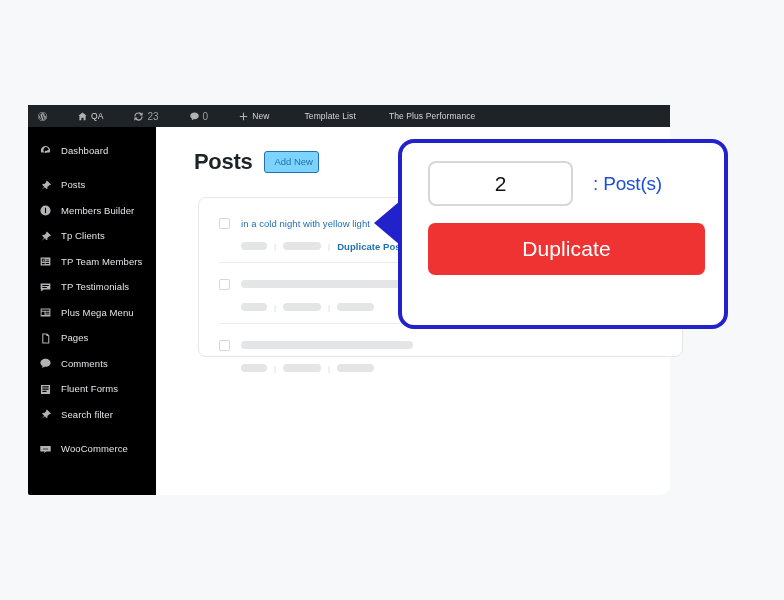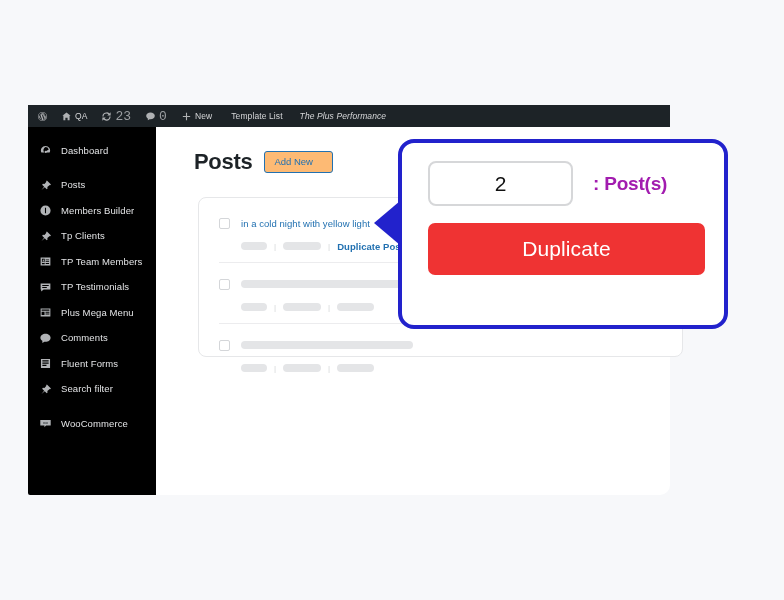--- a/index.html
+++ b/index.html
@@ -15,26 +15,26 @@
   #wp-app {
     position: absolute; left: 28px; top: 105px;
     width: 642px; height: 390px;
     border-radius: 0 0 10px 10px;
   }
 
   
   .admin-bar {
     position: absolute; left: 0; top: 0; width: 642px; height: 22px;
     background: #1d2327; color: #c3c4c7;
-    display: flex; align-items: center; gap: 0px;
+    display: flex; align-items: center; gap: 16px;
     font-size: 8.5px; white-space: nowrap;
   }
   .ab-item { display: flex; align-items: center; gap: 3px; padding: 0 7px; height: 22px; color: #d5d6d8; }
   .ab-item:first-child { padding-left: 9px; padding-right: 6px; }
-  .ab-num { color: #9b9ea1; font-size: 13px; font-family: Liberation Mono, monospace; }
+  .ab-num { color: #9b9ea1; font-size: 10px; }
   .ab-ico { display: inline-block; width: 11px; height: 11px; opacity: .85; }
   .ab-ico svg { display: block; width: 11px; height: 11px; fill: #c9cacc; }
   .ab-text { letter-spacing: .1px; }
 
   
   .sidebar {
     position: absolute; left: 0; top: 22px; width: 128px; height: 368px;
     background: #000000;
     padding-top: 11px;
     border-radius: 0 0 0 2px;
@@ -53,21 +53,21 @@
   .content {
     position: absolute; left: 128px; top: 22px;
     width: 514px; height: 368px;
     background: #ffffff;
     border-radius: 0 0 10px 0;
   }
   .page-head { display: flex; align-items: center; gap: 12px; padding: 22px 0 0 38px; }
   .page-title { font-size: 22px; font-weight: 700; color: #1d2327; letter-spacing: -.3px; }
   .add-new {
     font-size: 9.5px; color: #2271b1; border: 1px solid #2271b1;
-    border-radius: 3px; padding: 5px 19px 5px 9px; background: #fdba74;
+    border-radius: 3px; padding: 5px 5px 5px 9px; background: #7dd3fc;
     line-height: 1;
   }
 
   
   .list-card {
     position: absolute; left: 42px; top: 70px;
     width: 485px; height: 160px;
     border: 1px solid #e6e7e9; border-radius: 8px; background: #fff;
   }
   .row { padding: 0 20px; }
@@ -93,21 +93,21 @@
     z-index: 5;
   }
   .callout-inner { padding: 18px 26px 0 26px; }
   .qty-row { display: flex; align-items: center; gap: 20px; }
   .qty-input {
     width: 145px; height: 45px;
     border: 2px solid #d6d7d9; border-radius: 8px; background: #fff;
     display: flex; align-items: center; justify-content: center;
     font-size: 21px; color: #111; font-family: "Liberation Sans", sans-serif;
   }
-  .qty-label { font-size: 19px; color: #a21caf; font-weight: 700; letter-spacing: -.2px; }
+  .qty-label { font-size: 19px; color: #1d4ed8; font-weight: 400; letter-spacing: -.2px; }
   .dup-btn {
     margin-top: 17px; width: 277px; height: 52px;
     background: #ef3333; border-radius: 7px;
     display: flex; align-items: center; justify-content: center;
     color: #fff; font-size: 21px; letter-spacing: .1px;
   }
   
   .pointer {
     position: absolute; left: 374px; top: 201px;
     width: 0; height: 0; z-index: 6;
@@ -166,21 +166,21 @@
               <path d="M13.2 4h-2.4v6.8H4v2.4h6.8V20h2.4v-6.8H20v-2.4h-6.8V4z"></path>
             </svg>
         </span>
         <span class="ab-text">New</span>
       </div>
 
       <div class="ab-item" style="padding-left:12px;">
         <span class="ab-text">Template List</span>
       </div>
 
-      <div class="ab-item" style="padding-left:10px;font-style:italic;">
+      <div class="ab-item" style="padding-left:10px;">
         <span class="ab-text">The Plus Performance</span>
       </div>
     </div>
 
     <div class="sidebar">
 
       <div class="menu-item">
         <span class="mi-ico">
           <svg viewBox="0 0 24 24">
               <path d="M12 3.5a8.5 8.5 0 0 0-7.6 12.3h15.2A8.5 8.5 0 0 0 12 3.5zm0 2.2a6.3 6.3 0 0 1 6 4.4l-4.6 2.7a2 2 0 0 0-2.3.3 2 2 0 1 0 3.1 2.4h-4.6a6.3 6.3 0 0 1 2.4-9.8z"></path>
@@ -239,20 +239,28 @@
 
       <div class="menu-item">
         <span class="mi-ico">
           <svg viewBox="0 0 24 24">
               <path d="M3 4.5h18v15H3v-15zm1.8 1.8v2.4h14.4V6.3H4.8zm0 4.2v6h5.4v-6H4.8zm7.2 0v1.8h7.2v-1.8H12zm0 3.2v1.8h7.2v-1.8H12z"></path>
             </svg>
         </span>
         <span class="mi-label">Plus Mega Menu</span>
       </div>
 
+      <div class="menu-item">
+        <span class="mi-ico">
+          <svg viewBox="0 0 24 24">
+              <path d="M6 2.6h9l4 4v14.8H6V2.6zm2 2v14.8h9V7.6h-3.4V4.6H8z"></path>
+            </svg>
+        </span>
+        <span class="mi-label">Pages</span>
+      </div>
 
       <div class="menu-item">
         <span class="mi-ico">
           <svg viewBox="0 0 24 24">
               <path d="M12 3C6.8 3 2.6 6.3 2.6 10.4c0 2.4 1.4 4.5 3.6 5.9v4l3.8-2.5c.6.1 1.3.2 2 .2 5.2 0 9.4-3.3 9.4-7.6S17.2 3 12 3z"></path>
             </svg>
         </span>
         <span class="mi-label">Comments</span>
       </div>
 

